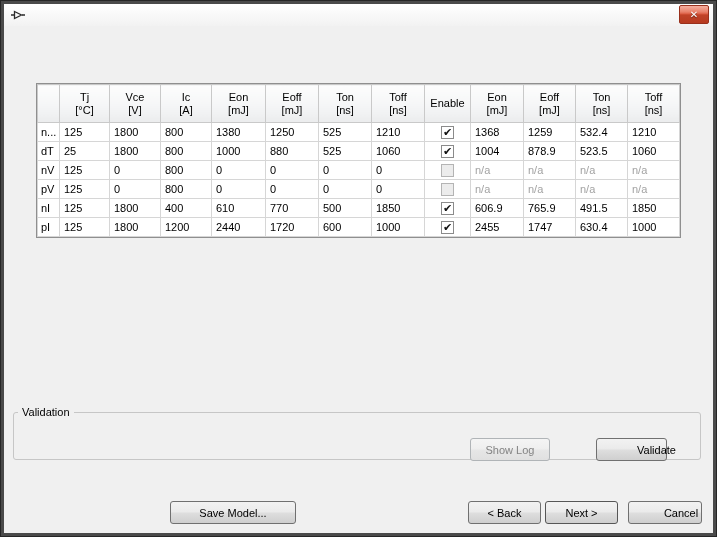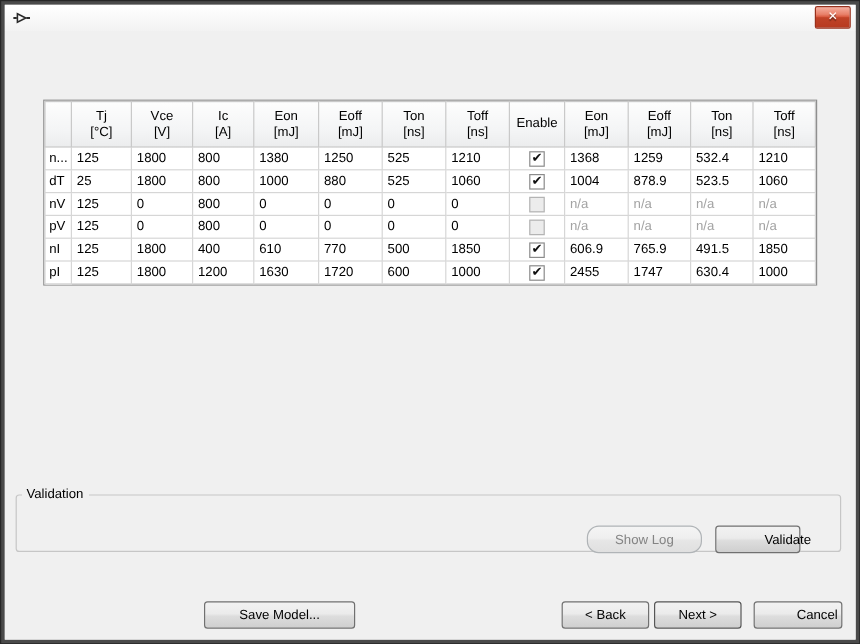--- a/index.html
+++ b/index.html
@@ -84,21 +84,21 @@
   }
   .btn.default { border-color:#565656; }
 
   
   .validation {
     position:absolute; left:9px; top:380px;
     width:688px; height:54px;
     border:1px solid #c6c6c6; border-radius:3px;
   }
   .validation legend { font-size:11px; color:#000; margin-left:4px; padding:0 4px; }
-  .show-log { left:475px; top:20px; width:96px;border-radius:10px; }
+  .show-log { left:456px; top:20px; width:80px; }
   .validate { left:582px; top:20px; width:71px;padding-left:40px; }
 
   
   .import { left:10px;  top:475px; width:152px; }
   .save   { left:166px; top:475px; width:126px; }
   .back   { left:464px; top:475px; width:73px; }
   .next   { left:541px; top:475px; width:73px; }
   .cancel { left:624px; top:475px; width:74px;padding-left:32px; }
 </style>
 </head>
@@ -262,21 +262,21 @@
           <td class="val result">606.9</td>
           <td class="val result">765.9</td>
           <td class="val result">491.5</td>
           <td class="val result">1850</td>
         </tr>
         <tr>
           <th class="rowlabel">pI</th>
           <td class="val">125</td>
           <td class="val">1800</td>
           <td class="val">1200</td>
-          <td class="val">1630</td>
+          <td class="val">2440</td>
           <td class="val">1720</td>
           <td class="val">600</td>
           <td class="val">1000</td>
           <td class="enable-cell"><span class="checkbox checked">✔</span></td>
           <td class="val result">2455</td>
           <td class="val result">1747</td>
           <td class="val result">630.4</td>
           <td class="val result">1000</td>
         </tr>
       </tbody>

